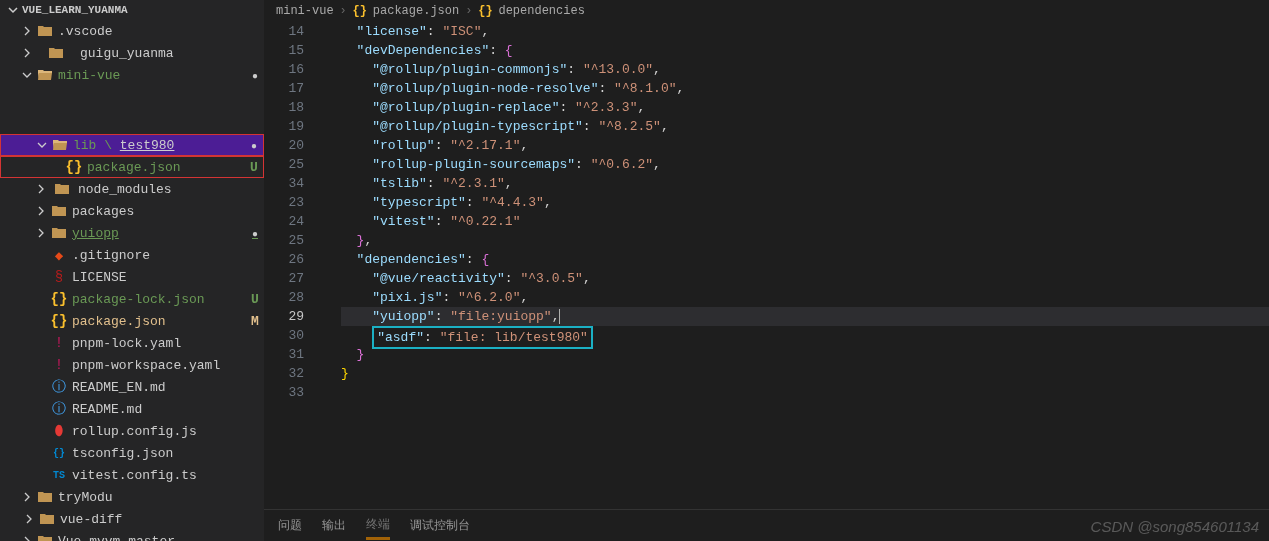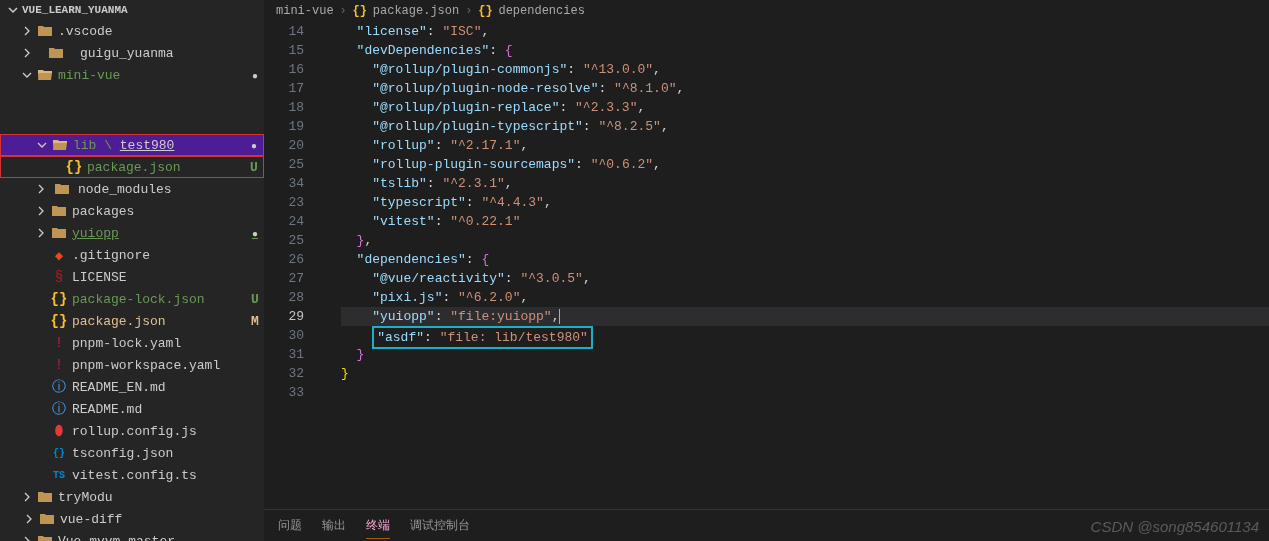--- a/index.html
+++ b/index.html
@@ -77,21 +77,21 @@
   height: 32px;
   border-top: 1px solid #333;
   display: flex;
   align-items: center;
   gap: 20px;
   padding: 0 14px;
   font-size: 12px;
   color: #969696;
 }
 .terminal-tabs .ttab { cursor: pointer; padding: 4px 0; }
-.terminal-tabs .ttab.active { color: #f9a8d4; border-bottom: 1px solid #a16207; }
+.terminal-tabs .ttab.active { color: #737373; border-bottom: 3px solid #a16207; }
 
 .watermark { position: absolute; right: 10px; bottom: 6px; color: rgba(200,200,200,0.35); font-size: 15px; font-family: sans-serif; font-style: italic; }
 .ic-json { color: #fbc02d; font-weight: bold; }
 .ic-git { color: #e64a19; }
 .ic-license { color: #b71c1c; }
 .ic-yaml { color: #c2185b; }
 .ic-md { color: #42a5f5; }
 .ic-js { color: #e53935; }
 .ic-ts { color: #0288d1; font-weight: 700; font-size: 10px; }
 </style>

